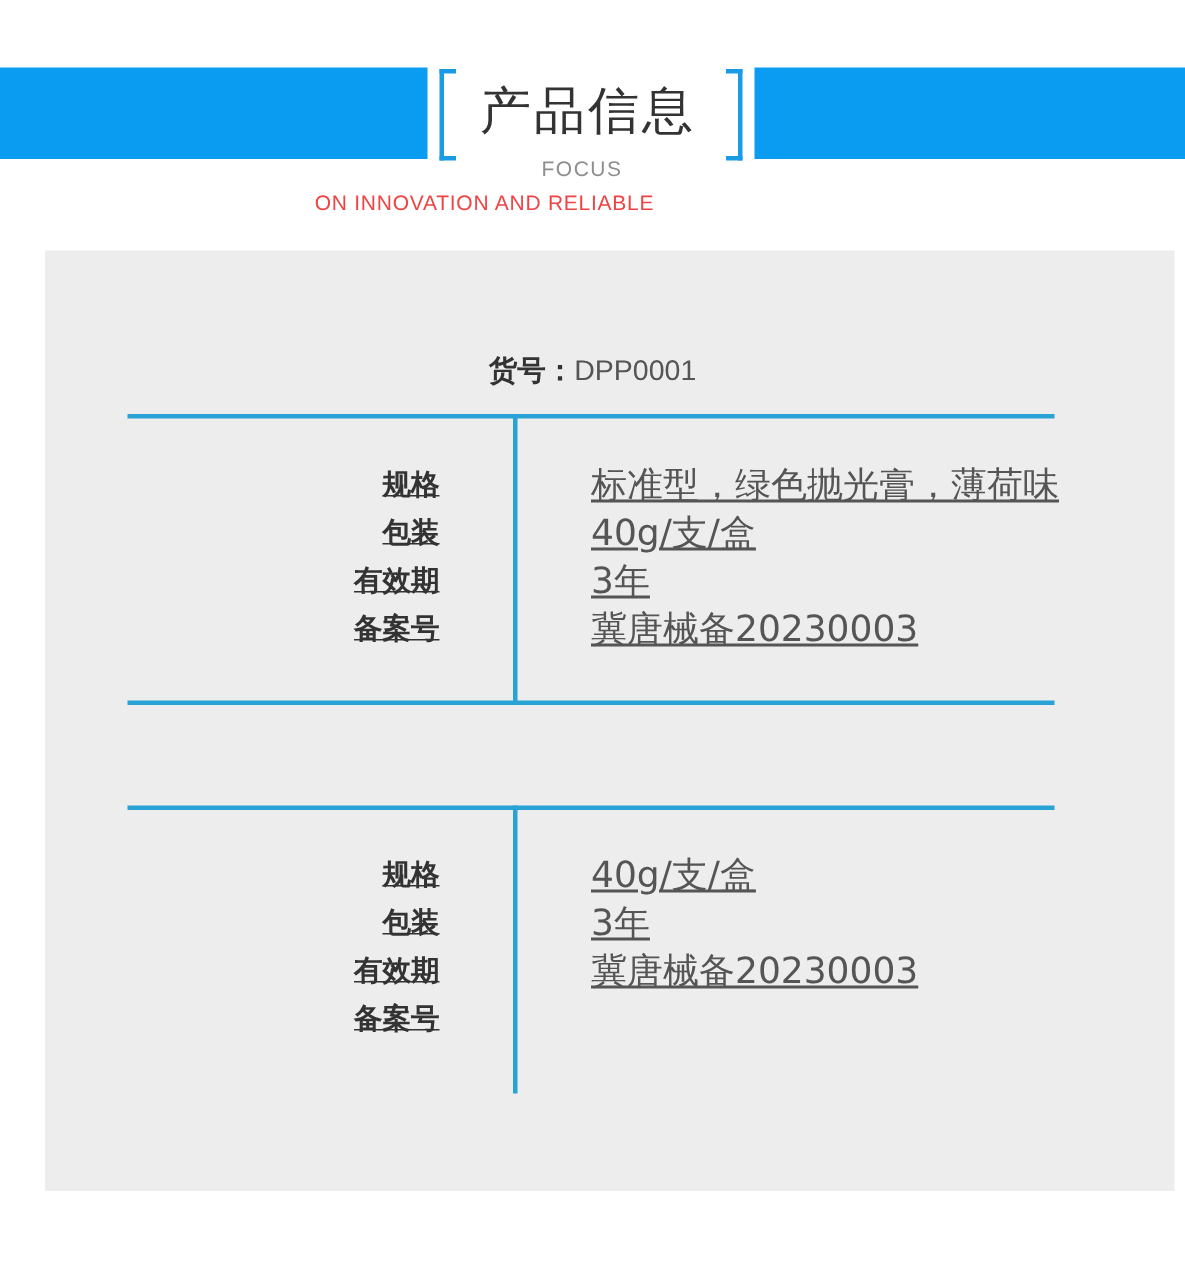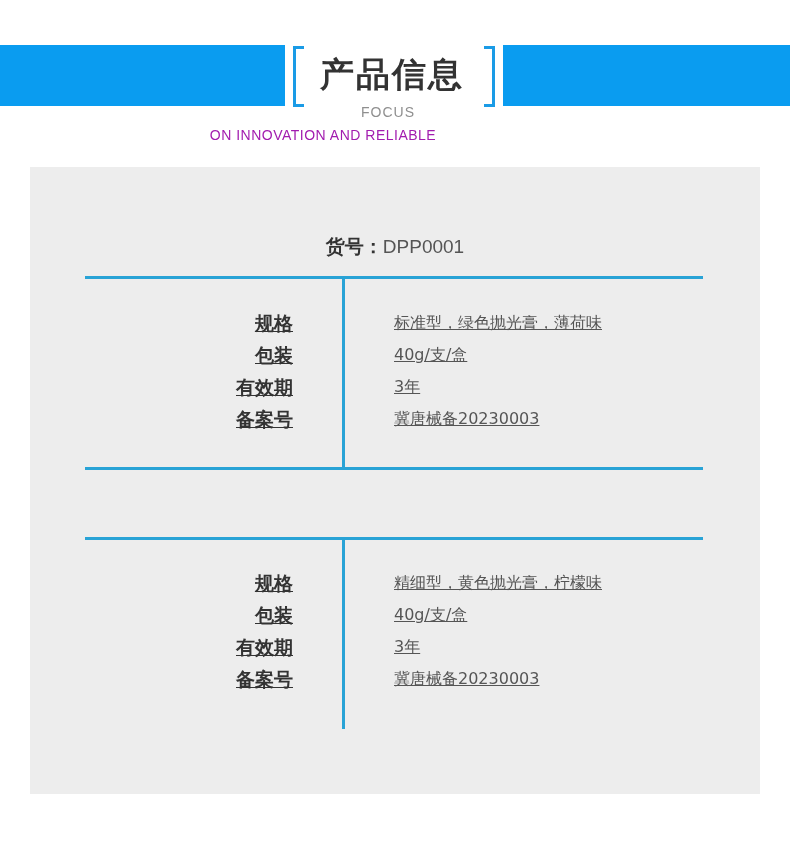--- a/index.html
+++ b/index.html
@@ -9,33 +9,33 @@
   }
   .bar { position: absolute; top: 45px; height: 61px; background: #0a9cf0; }
   .bar.left { left: 0; width: 285px; }
   .bar.right { left: 503px; width: 287px; }
   .bracket { position: absolute; top: 46px; width: 8px; height: 55px; border: 3px solid #1a9be6; }
   .bracket.l { left: 293px; border-right: none; }
   .bracket.r { left: 484px; border-left: none; }
   .title {
     position: absolute; top: 52px; left: 300px; width: 184px; text-align: center;
     font-size: 34px; color: #333; letter-spacing: 2px; line-height: 44px;
-    font-family: "DejaVu Sans", sans-serif; font-weight: 700;
+    font-family: "DejaVu Sans", sans-serif; font-weight: 400;
   }
   .focus { position: absolute; top: 104px; left: 0; width: 776px; text-align: center; font-size: 14px; color: #8f8f8f; letter-spacing: 1px; }
-  .slogan { position: absolute; top: 127px; left: 0; width: 646px; text-align: center; font-size: 14px; color: #a21caf; letter-spacing: 0.5px; }
+  .slogan { position: absolute; top: 127px; left: 0; width: 646px; text-align: center; font-size: 14px; color: #ef4444; letter-spacing: 0.5px; }
 
-  .panel { position: absolute; left: 30px; top: 167px; width: 730px; height: 627px; background: #ededed; }
+  .panel { position: absolute; left: 30px; top: 167px; width: 730px; height: 627px; background: #ededed; padding-left: 23px; }
   .hline { position: absolute; left: 55px; width: 618px; height: 3px; background: #29a3d6; }
   .vline { position: absolute; left: 312px; width: 3px; background: #29a3d6; }
   .sku { position: absolute; left: 0; width: 730px; text-align: center; font-size: 19px; }
   .sku .k { font-weight: bold; color: #333; font-family: "DejaVu Sans", sans-serif; }
   .sku .v { color: #555; }
   .labels { position: absolute; left: 150px; width: 113px; text-align: right; font-size: 19px; font-weight: bold; color: #333; line-height: 32px; font-family: "DejaVu Sans", sans-serif; }
-  .values { position: absolute; left: 364px; width: 340px; font-size: 16px; color: #555; line-height: 32px; font-family: "DejaVu Sans", sans-serif; white-space: nowrap; }
+  .values { position: absolute; left: 364px; width: 340px; font-size: 24px; color: #555; line-height: 32px; font-family: "DejaVu Sans", sans-serif; white-space: nowrap; }
   .values div, .labels div { height: 32px; text-decoration: underline; }
 </style>
 </head>
 <body>
 
 <div class="bar left"></div>
 <div class="bar right"></div>
 <div class="bracket l"></div>
 <div class="bracket r"></div>
 <div class="title">产品信息</div>
@@ -65,18 +65,17 @@
 
   <div class="hline" style="top:370px;"></div>
   <div class="vline" style="top:370px; height:192px;"></div>
   <div class="labels" style="top:400px;">
     <div>规格</div>
     <div>包装</div>
     <div>有效期</div>
     <div>备案号</div>
   </div>
   <div class="values" style="top:400px;">
-    <div>精细型，黄色抛光膏，柠檬味</div>
     <div>40g/支/盒</div>
     <div>3年</div>
     <div>冀唐械备20230003</div>
   </div>
 </div>
 
 </body></html>

